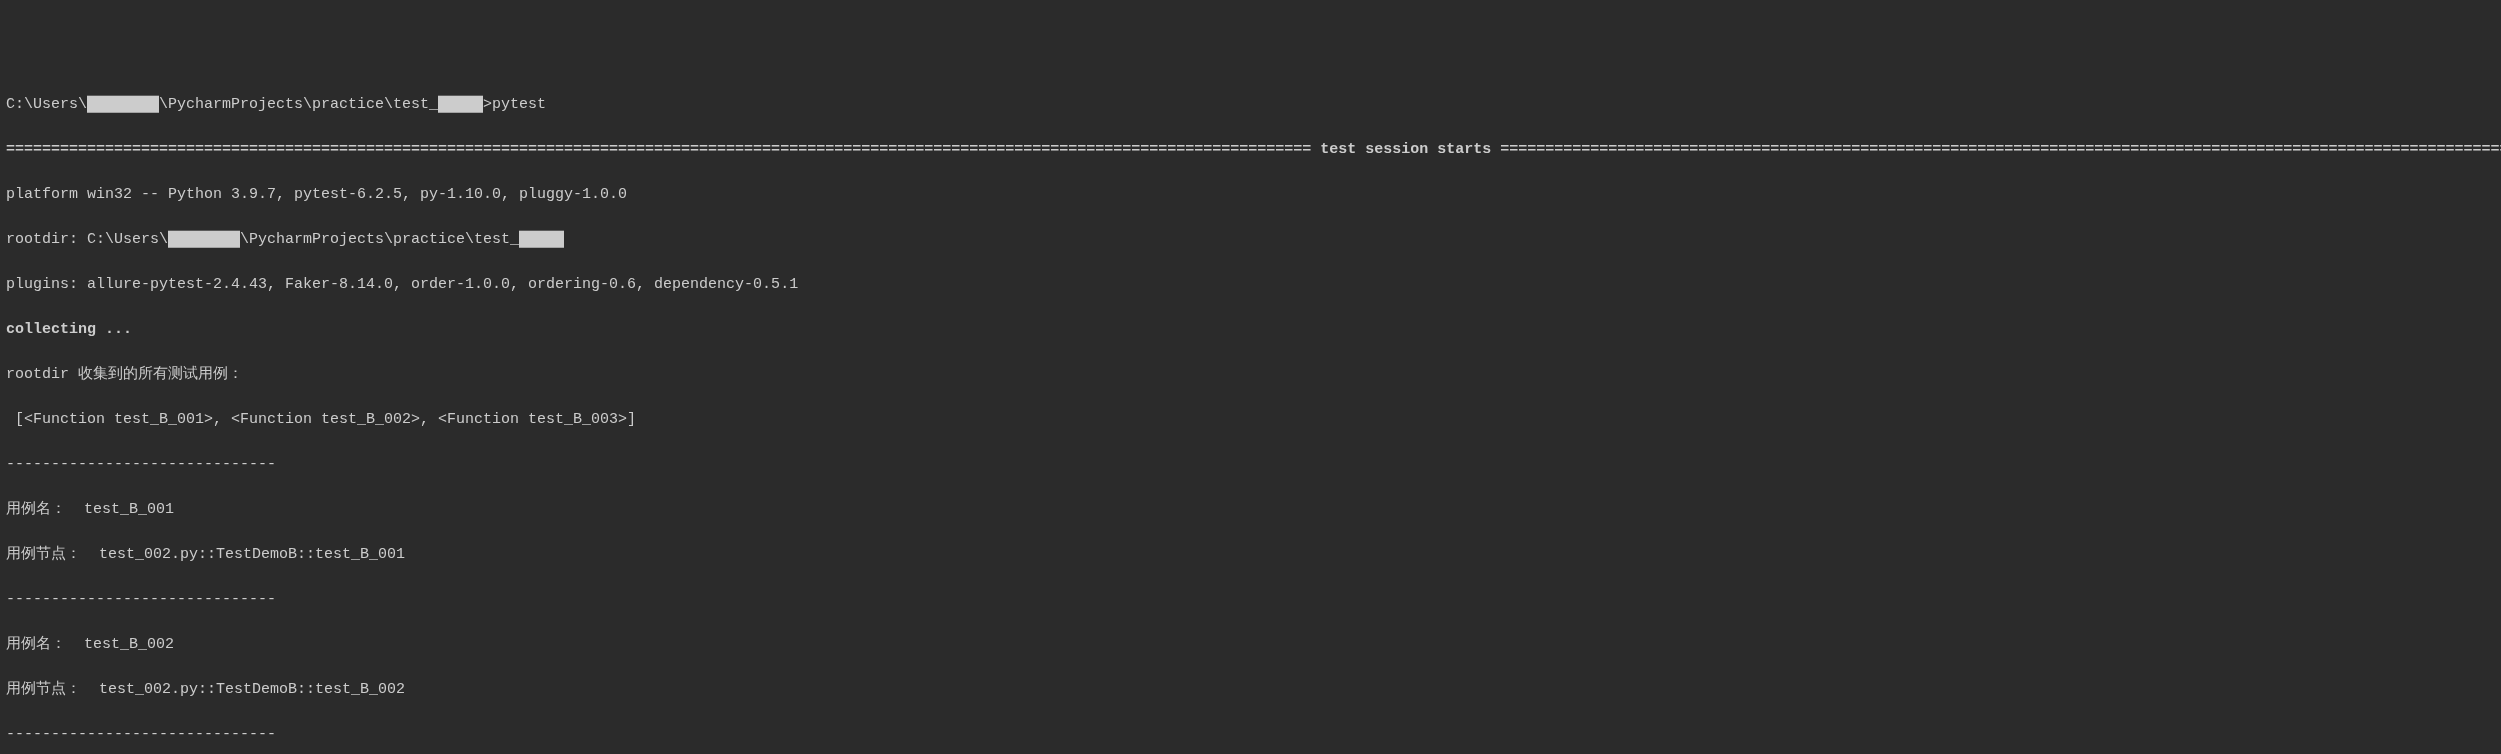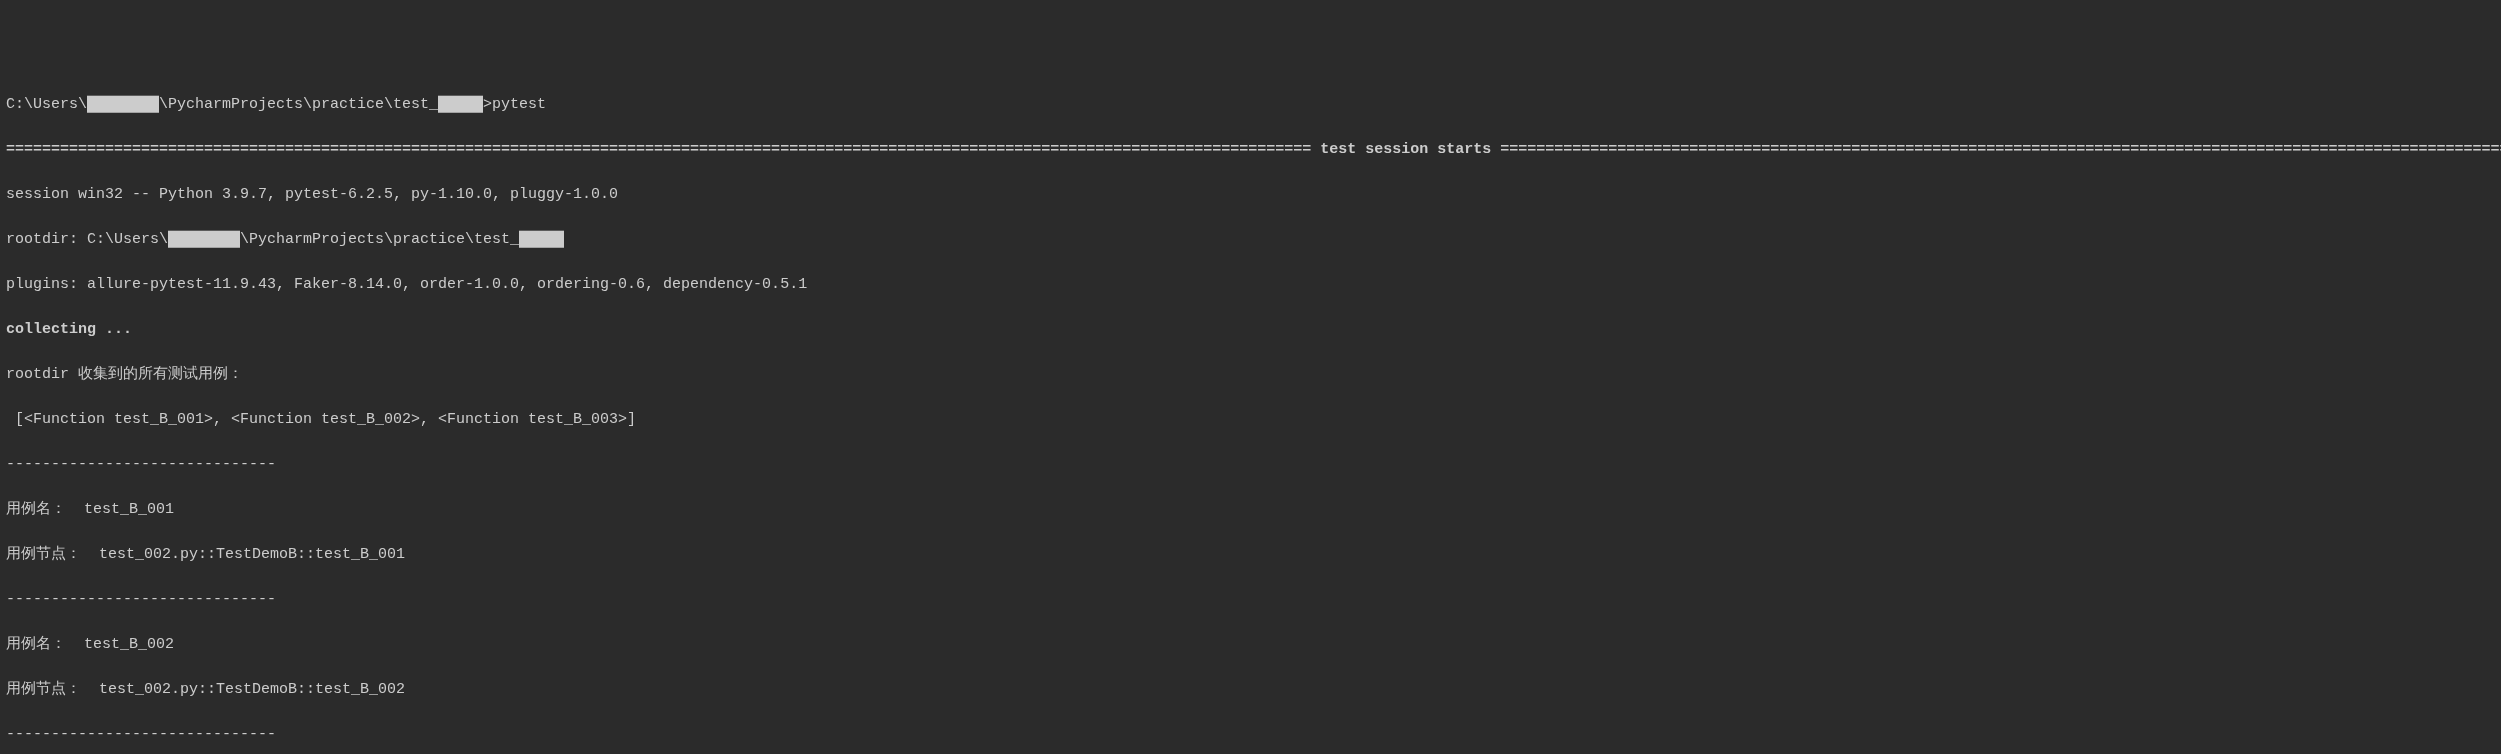--- a/index.html
+++ b/index.html
@@ -32,23 +32,23 @@
       font-size: 14px;
     }
   </style>
 </head>
 <body>
 
 
 
 <span class="line white">C:\Users\████████\PycharmProjects\practice\test_█████&gt;pytest</span>
 <span class="line sep-line bold">================================================================================================================================================= test session starts =================================================================================================================================================</span>
-<span class="line white">session win32 -- Python 3.9.7, pytest-6.2.5, py-1.10.0, pluggy-1.0.0</span>
+<span class="line white">platform win32 -- Python 3.9.7, pytest-6.2.5, py-1.10.0, pluggy-1.0.0</span>
 <span class="line white">rootdir: C:\Users\████████\PycharmProjects\practice\test_█████</span>
-<span class="line white">plugins: allure-pytest-11.9.43, Faker-8.14.0, order-1.0.0, ordering-0.6, dependency-0.5.1</span>
+<span class="line white">plugins: allure-pytest-2.4.43, Faker-8.14.0, order-1.0.0, ordering-0.6, dependency-0.5.1</span>
 <span class="line bold white">collecting ... </span>
 <span class="line white">rootdir 收集到的所有测试用例：</span>
 <span class="line white"> [&lt;Function test_B_001&gt;, &lt;Function test_B_002&gt;, &lt;Function test_B_003&gt;]</span>
 <span class="line white">------------------------------</span>
 <span class="line white">用例名：  test_B_001</span>
 <span class="line white">用例节点：  test_002.py::TestDemoB::test_B_001</span>
 <span class="line white">------------------------------</span>
 <span class="line white">用例名：  test_B_002</span>
 <span class="line white">用例节点：  test_002.py::TestDemoB::test_B_002</span>
 <span class="line white">------------------------------</span>

